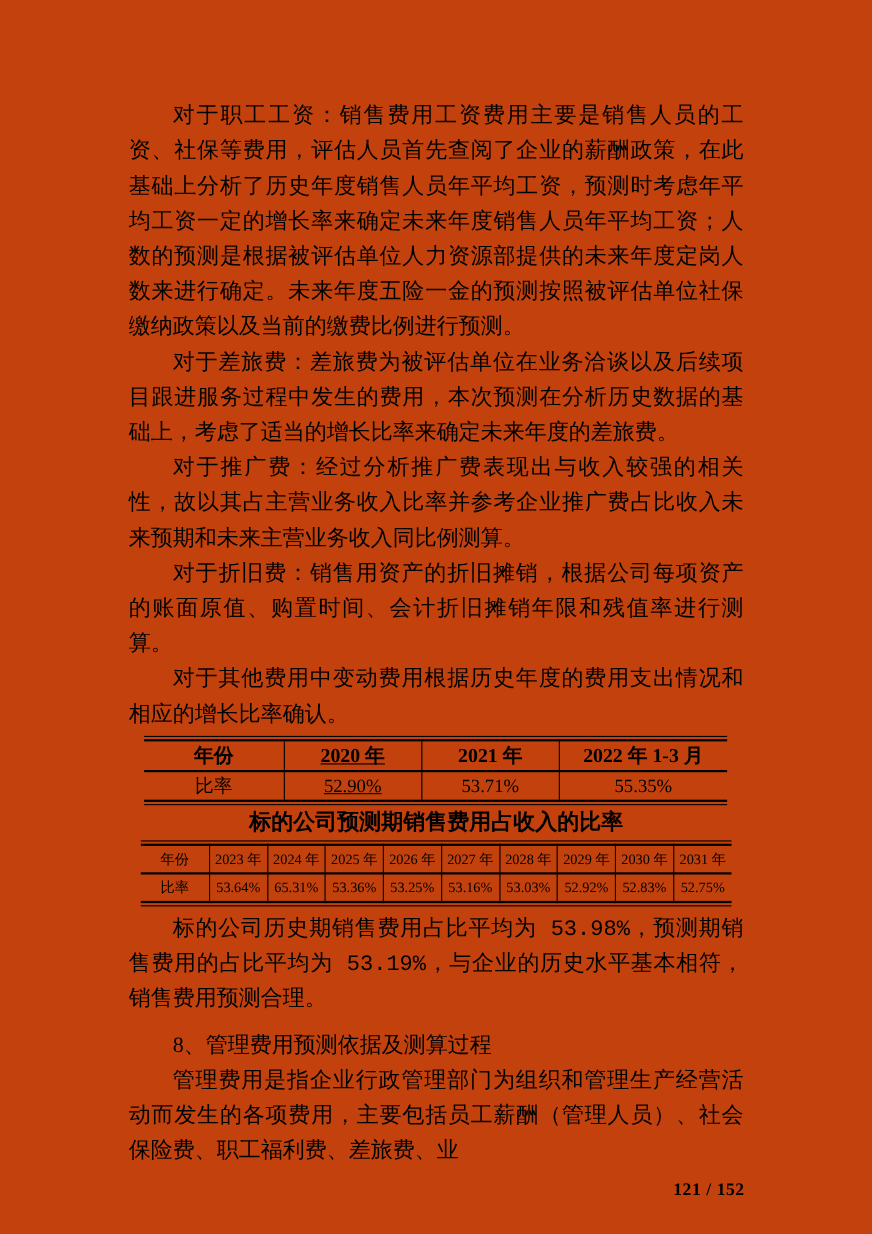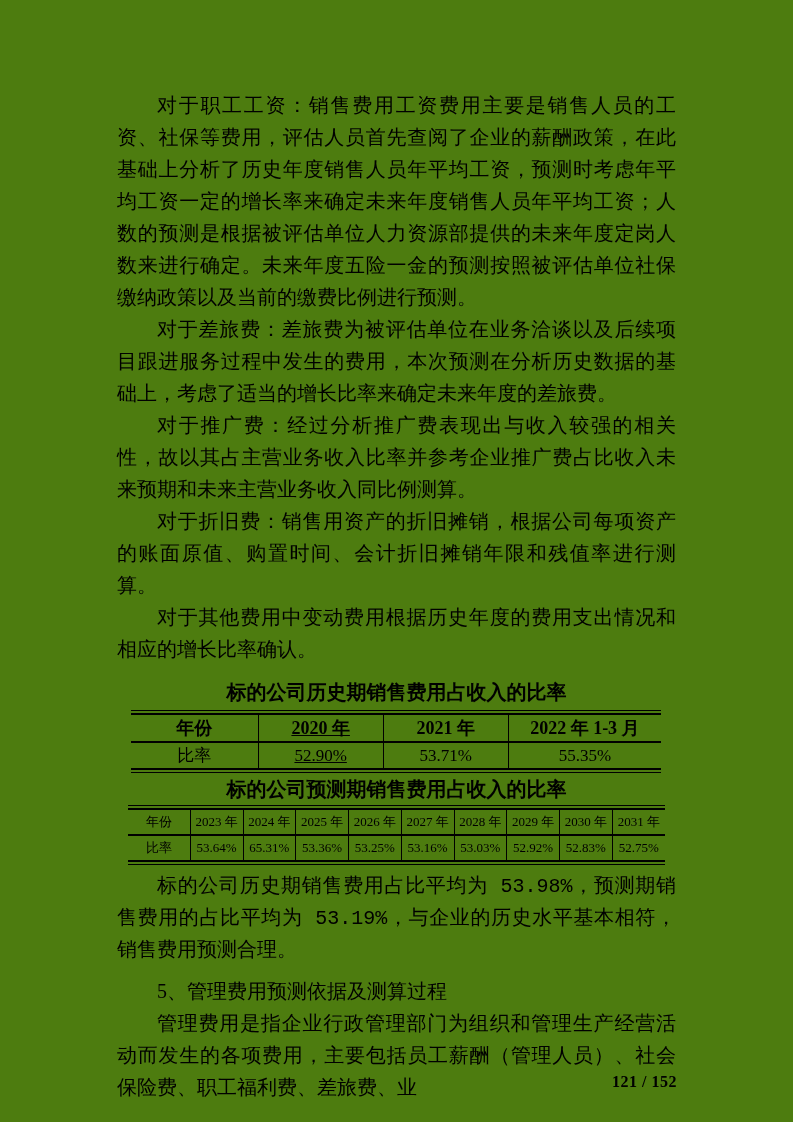--- a/index.html
+++ b/index.html
@@ -1,17 +1,17 @@
 <!DOCTYPE html>
 <html><head>
 <meta charset="utf-8">
 <style>
   html,body{margin:0;padding:0;background:#e8e8e8;}
   .page{
-    width:793px;height:1122px;background:#4d7c0f;position:relative;
+    width:793px;height:1122px;background:#c2410c;position:relative;
     margin:0 auto;color:#000;
     font-family:"Liberation Serif","DejaVu Serif",serif;
     overflow:hidden;
   }
   .content{position:absolute;left:117px;top:89px;width:559px;}
   p.body{
     margin:0;font-size:20px;line-height:32px;
     text-align:justify;text-indent:2em;
     word-break:break-all;
   }
@@ -60,21 +60,20 @@
 
 <div class="page">
   <div class="content">
 
     <p class="body">对于职工工资：销售费用工资费用主要是销售人员的工资、社保等费用，评估人员首先查阅了企业的薪酬政策，在此基础上分析了历史年度销售人员年平均工资，预测时考虑年平均工资一定的增长率来确定未来年度销售人员年平均工资；人数的预测是根据被评估单位人力资源部提供的未来年度定岗人数来进行确定。未来年度五险一金的预测按照被评估单位社保缴纳政策以及当前的缴费比例进行预测。</p>
     <p class="body">对于差旅费：差旅费为被评估单位在业务洽谈以及后续项目跟进服务过程中发生的费用，本次预测在分析历史数据的基础上，考虑了适当的增长比率来确定未来年度的差旅费。</p>
     <p class="body">对于推广费：经过分析推广费表现出与收入较强的相关性，故以其占主营业务收入比率并参考企业推广费占比收入未来预期和未来主营业务收入同比例测算。</p>
     <p class="body">对于折旧费：销售用资产的折旧摊销，根据公司每项资产的账面原值、购置时间、会计折旧摊销年限和残值率进行测算。</p>
     <p class="body">对于其他费用中变动费用根据历史年度的费用支出情况和相应的增长比率确认。</p>
 
-    <div class="table-title">标的公司历史期销售费用占收入的比率</div>
     <div class="tbl-wrap first">
       <table class="t1">
         <tbody>
             <tr class="hdr">
           <th class="c0">年份</th>
           <th class="c1">2020 年</th>
           <th class="c2">2021 年</th>
           <th class="c3">2022 年 1-3 月</th>
         </tr>
         <tr>
@@ -113,19 +112,19 @@
           <td>53.03%</td>
           <td>52.92%</td>
           <td>52.83%</td>
           <td>52.75%</td>
         </tr>
       </tbody>
         </table>
     </div>
 
     <p class="body summary">标的公司历史期销售费用占比平均为 53.98%，预测期销售费用的占比平均为 53.19%，与企业的历史水平基本相符，销售费用预测合理。</p>
-    <p class="body heading">5、管理费用预测依据及测算过程</p>
+    <p class="body heading">8、管理费用预测依据及测算过程</p>
     <p class="body">管理费用是指企业行政管理部门为组织和管理生产经营活动而发生的各项费用，主要包括员工薪酬（管理人员）、社会保险费、职工福利费、差旅费、业</p>
 
   </div>
 
   <div class="page-number">121 / 152</div>
 </div>
 
 </body></html>

